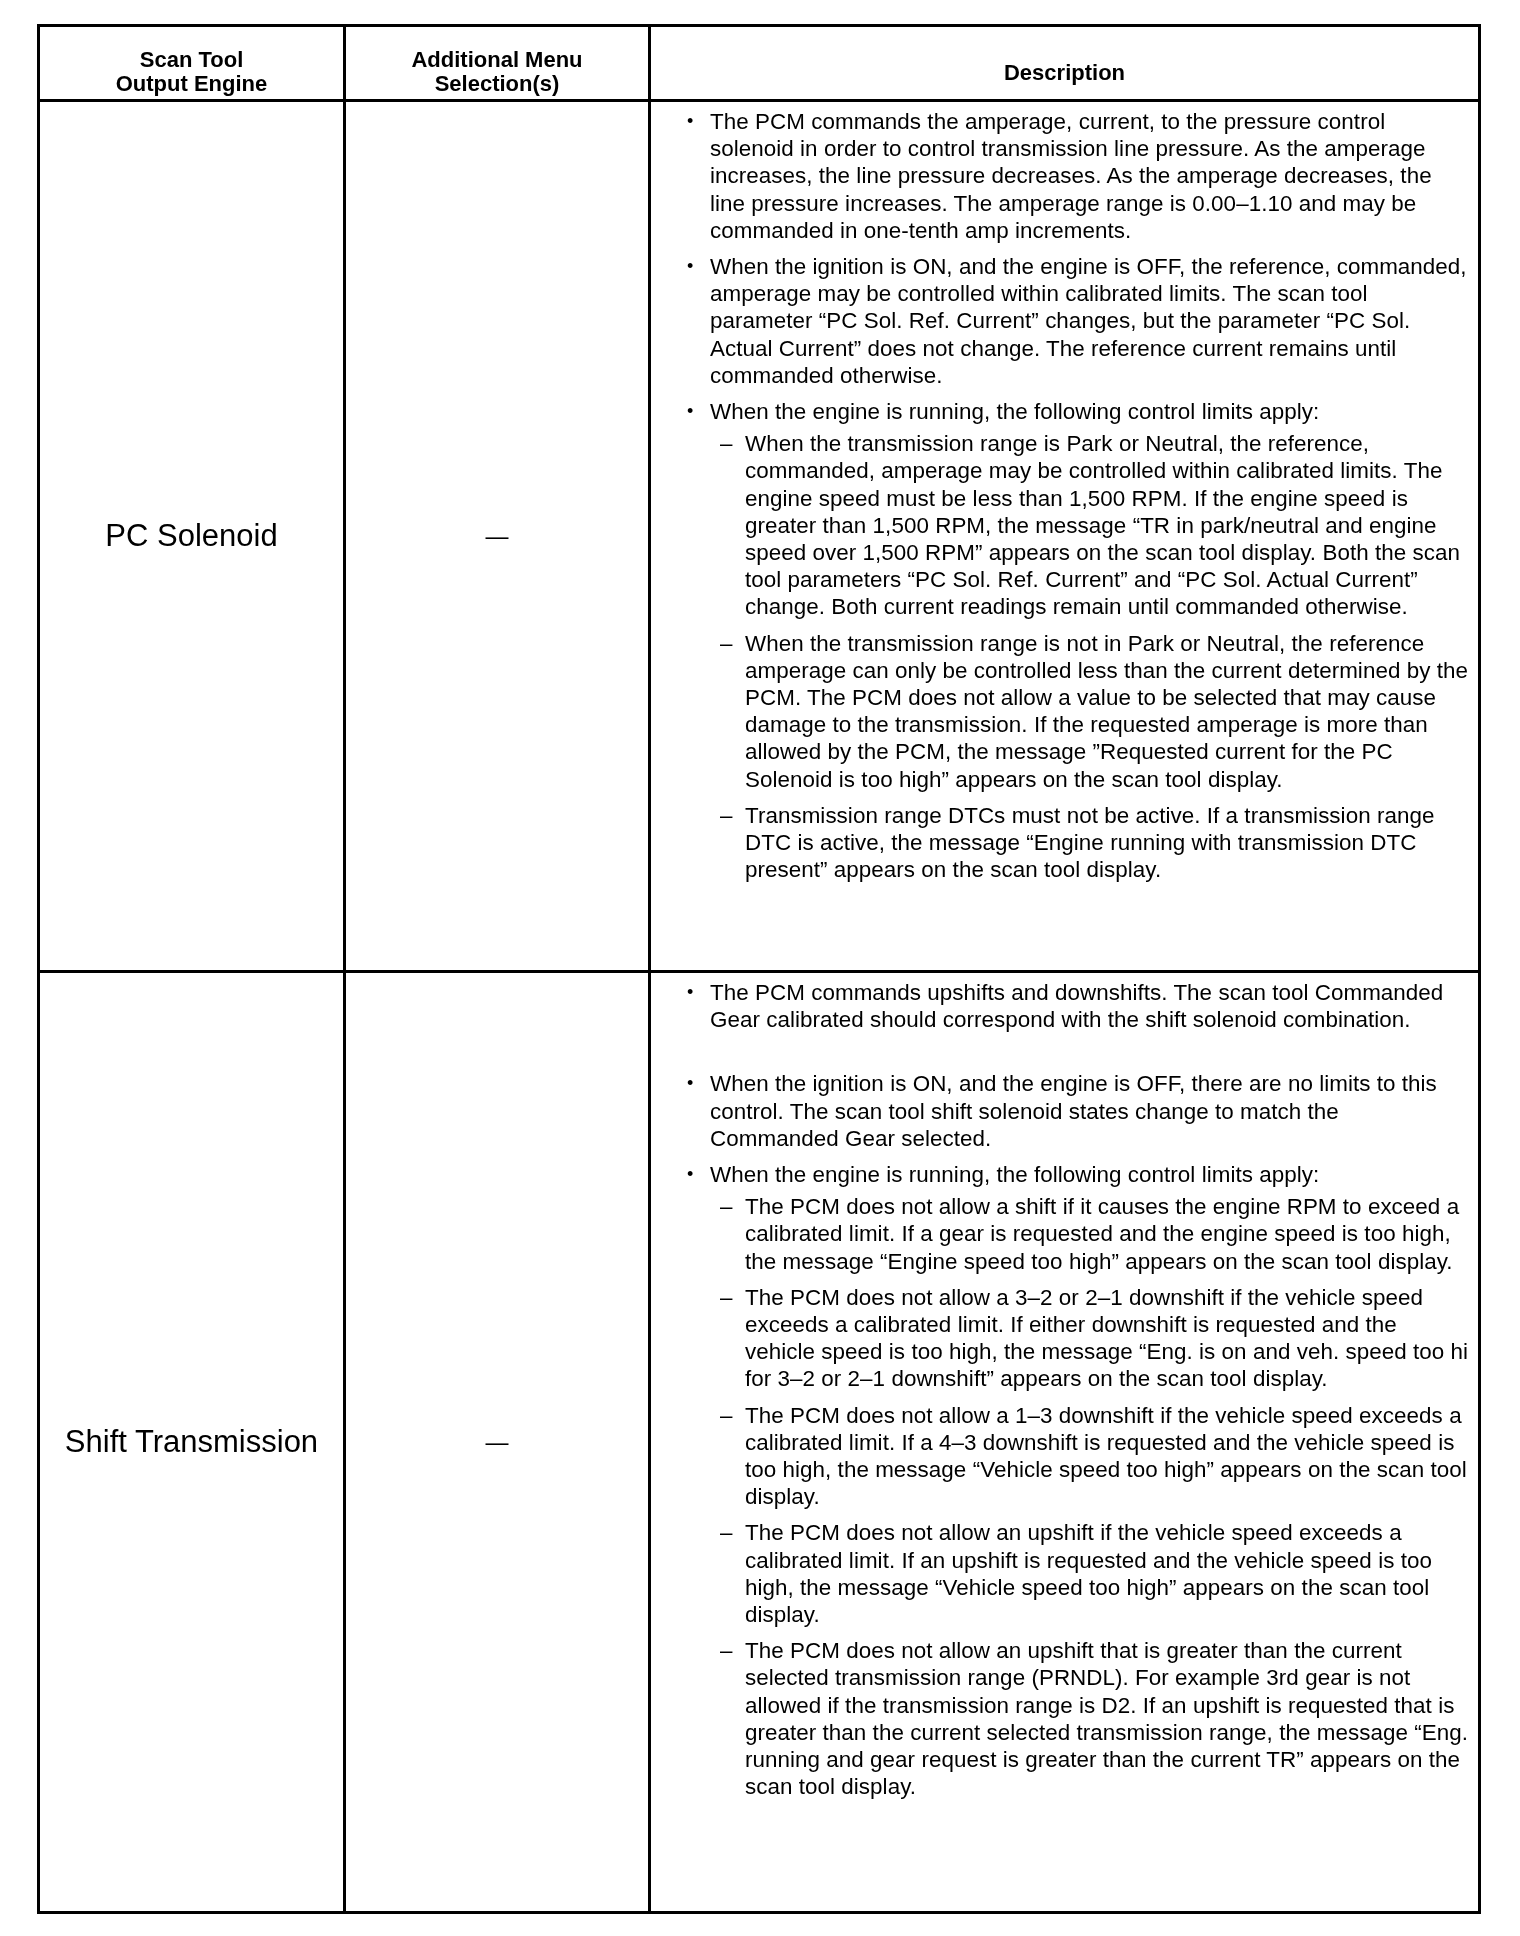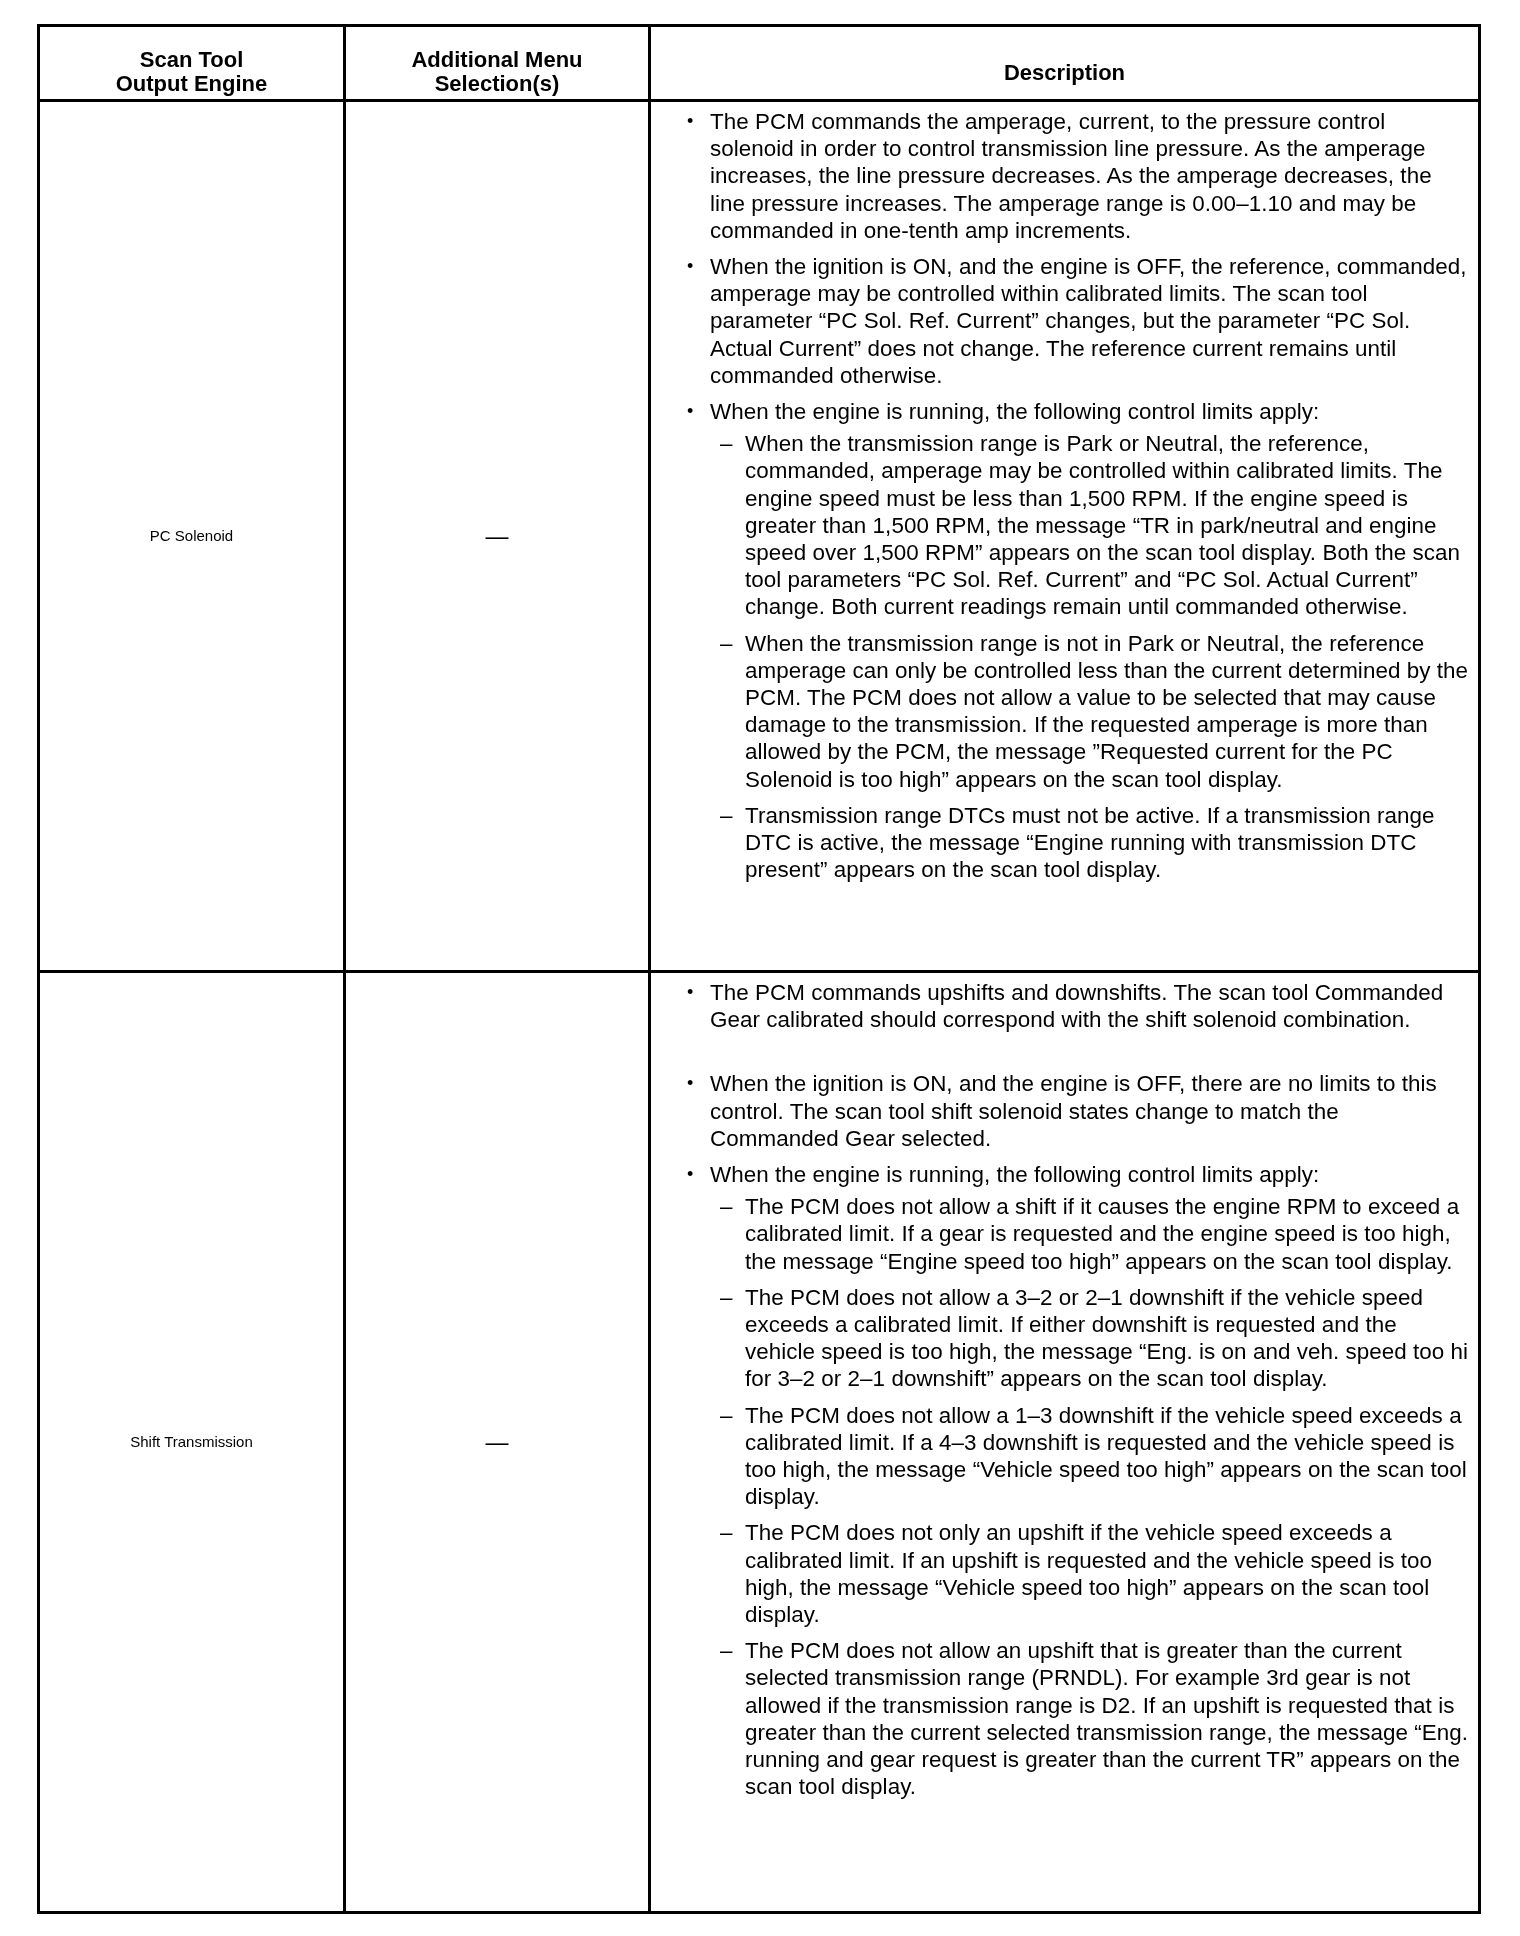--- a/index.html
+++ b/index.html
@@ -38,21 +38,21 @@
       line-height: 24px;
       text-align: center;
       vertical-align: bottom;
       padding-bottom: 3px;
     }
     .header-row th.desc-head {
       padding-bottom: 14px;
     }
     .name-cell {
       text-align: center;
-      font-size: 15px;
+      font-size: 31px;
       line-height: 26px;
     }
     .menu-cell {
       text-align: center;
       font-size: 23px;
       line-height: 26px;
     }
     .desc-cell {
       vertical-align: top !important;
       padding: 6px 8px 2px 34px !important;
@@ -179,21 +179,21 @@
               <li>
                 <span class="dash">–</span>
                 <span>The PCM does not allow a 3–2 or 2–1 downshift if the vehicle speed exceeds a calibrated limit. If either downshift is requested and the vehicle speed is too high, the message “Eng. is on and veh. speed too hi for 3–2 or 2–1 downshift” appears on the scan tool display.</span>
               </li>
               <li>
                 <span class="dash">–</span>
                 <span>The PCM does not allow a 1–3 downshift if the vehicle speed exceeds a calibrated limit. If a 4–3 downshift is requested and the vehicle speed is too high, the message “Vehicle speed too high” appears on the scan tool display.</span>
               </li>
               <li>
                 <span class="dash">–</span>
-                <span>The PCM does not only an upshift if the vehicle speed exceeds a calibrated limit. If an upshift is requested and the vehicle speed is too high, the message “Vehicle speed too high” appears on the scan tool display.</span>
+                <span>The PCM does not allow an upshift if the vehicle speed exceeds a calibrated limit. If an upshift is requested and the vehicle speed is too high, the message “Vehicle speed too high” appears on the scan tool display.</span>
               </li>
               <li>
                 <span class="dash">–</span>
                 <span>The PCM does not allow an upshift that is greater than the current selected transmission range (PRNDL). For example 3rd gear is not allowed if the transmission range is D2. If an upshift is requested that is greater than the current selected transmission range, the message “Eng. running and gear request is greater than the current TR” appears on the scan tool display.</span>
               </li>
             </ul>
           </li>
         </ul>
       </td>
     </tr>

